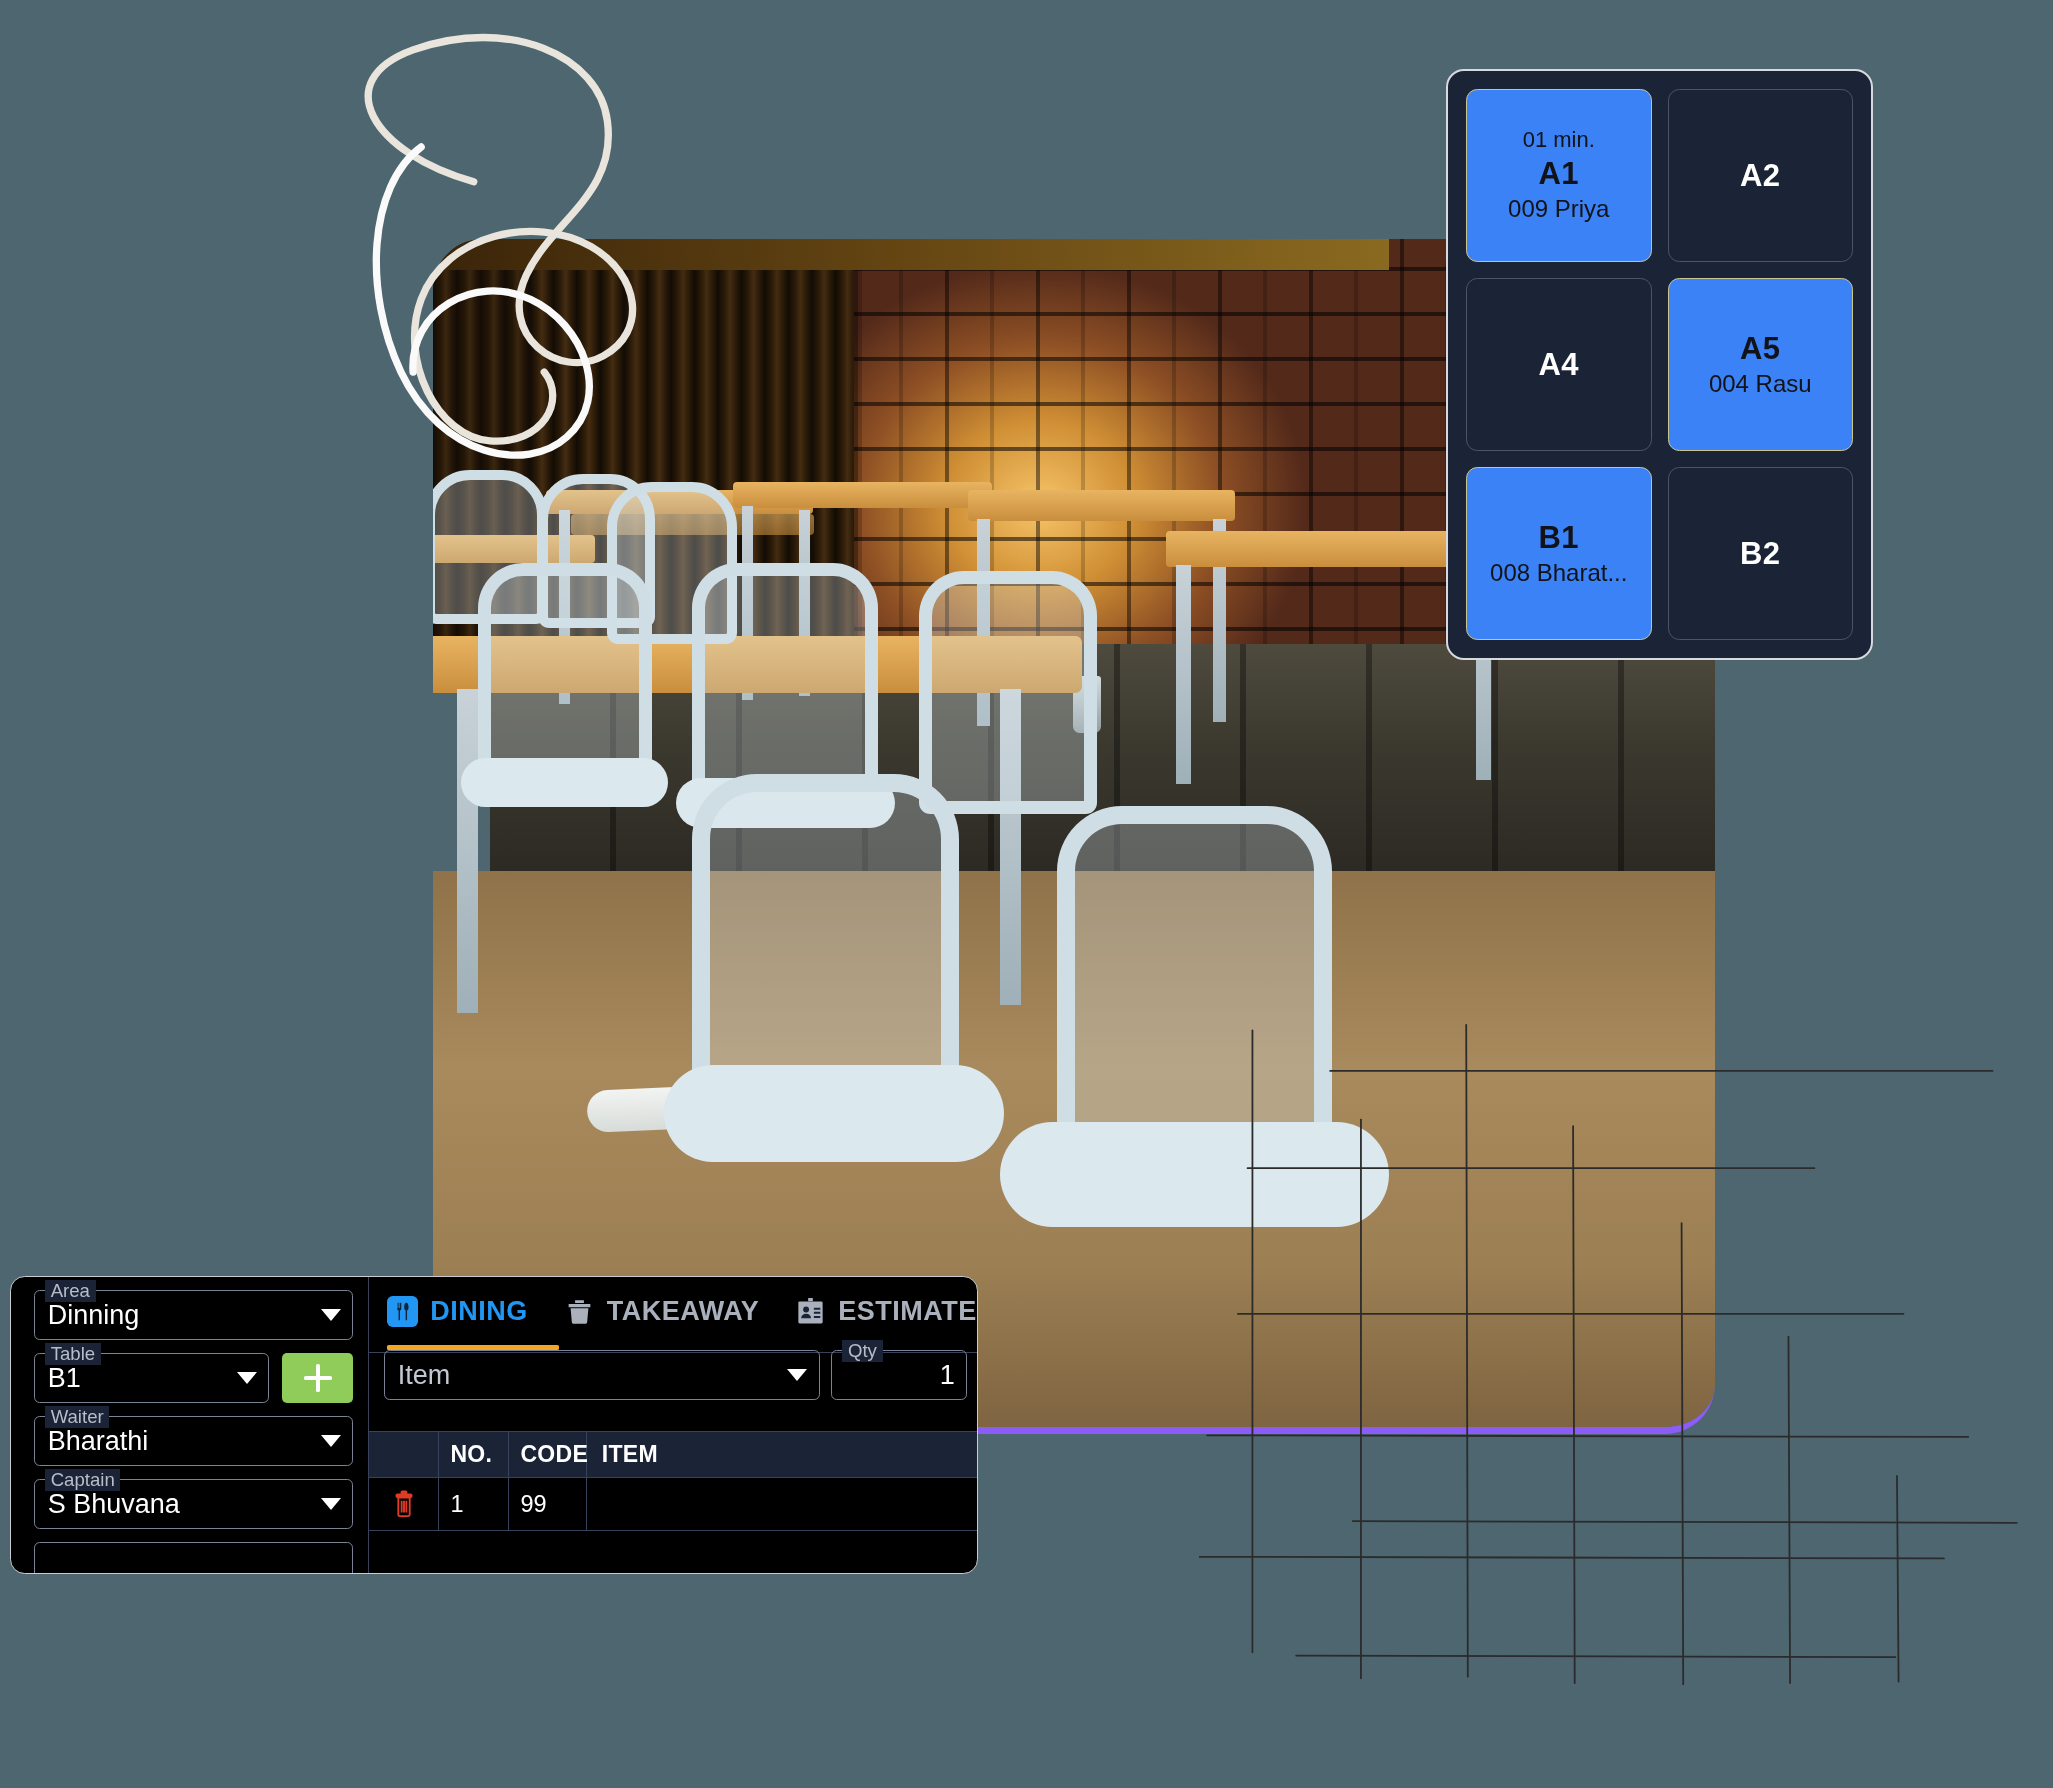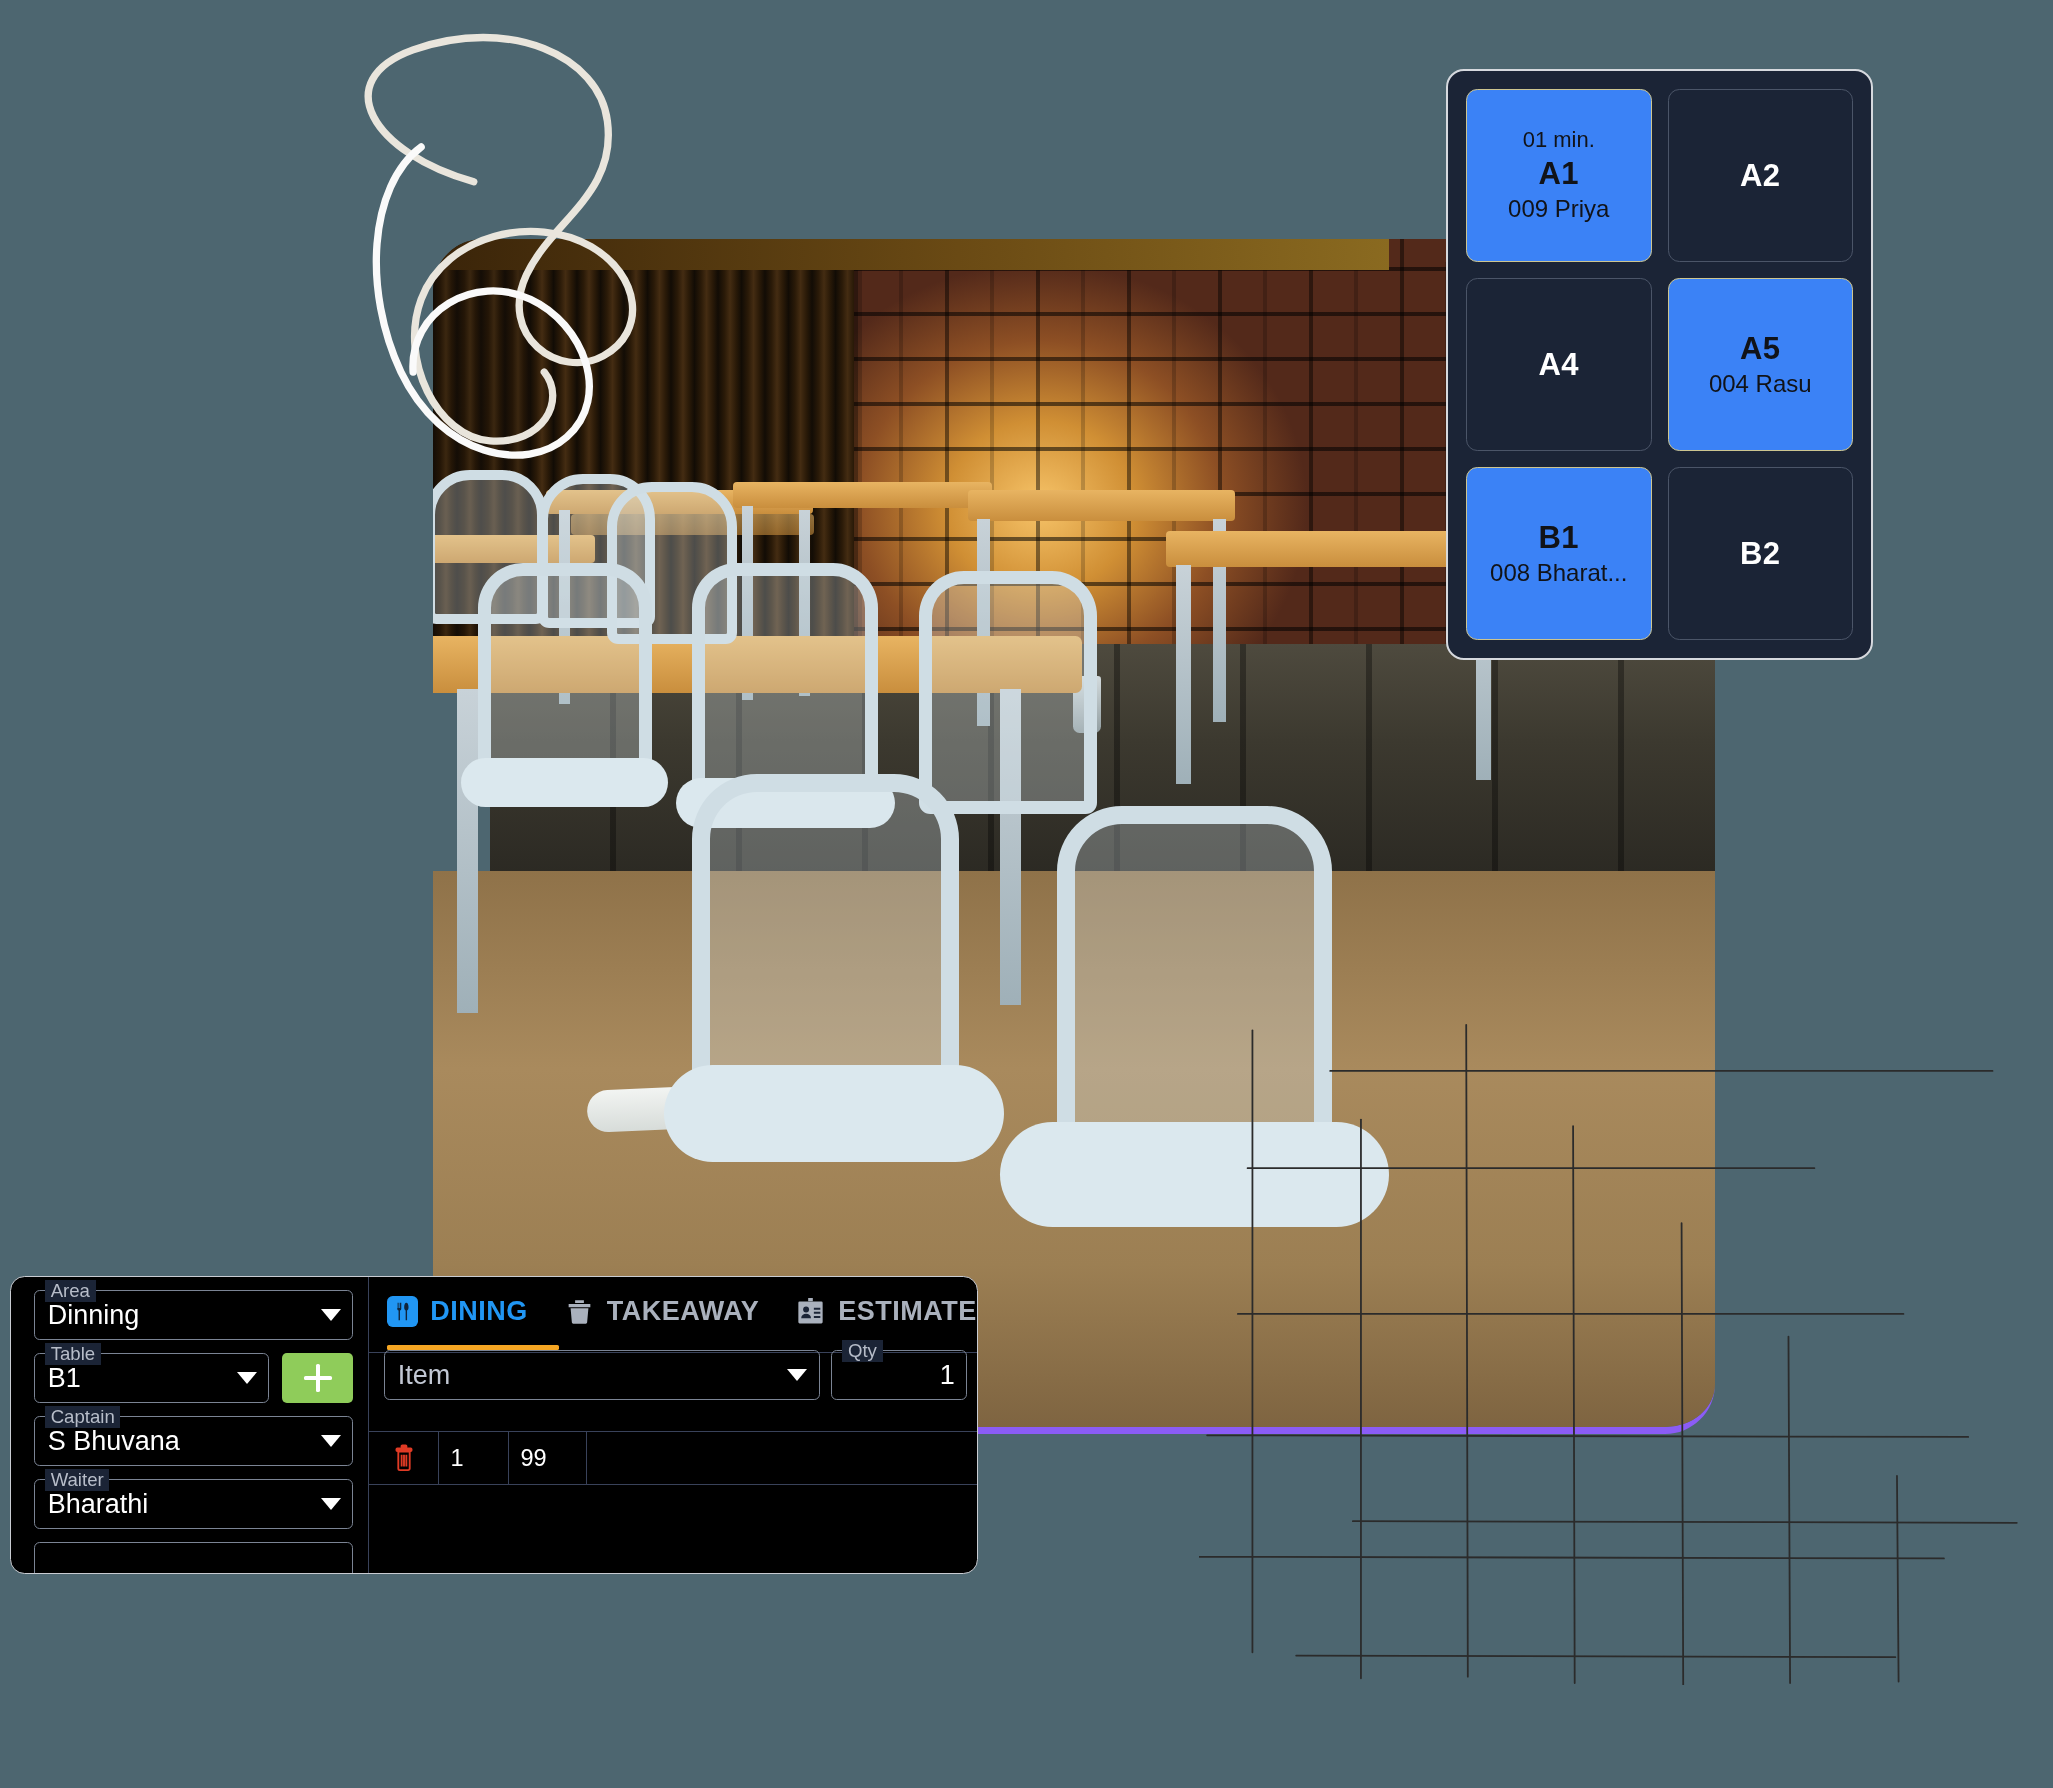--- a/index.html
+++ b/index.html
@@ -350,31 +350,31 @@
         </div>
         <div class="add-btn">
           <span class="add-btn-inner">
             <i class="plus-h" style="left:0;top:12px;"></i>
             <i class="plus-v" style="left:12px;top:0;"></i>
           </span>
         </div>
       </div>
 
       <div class="field">
+        <span class="field-legend">Waiter</span>
+        <div class="field-box">
+          <span class="field-value">Bharathi</span>
+          <span class="caret"></span>
+        </div>
+      </div>
+
+      <div class="field">
         <span class="field-legend">Captain</span>
         <div class="field-box">
           <span class="field-value">S Bhuvana</span>
-          <span class="caret"></span>
-        </div>
-      </div>
-
-      <div class="field">
-        <span class="field-legend">Waiter</span>
-        <div class="field-box">
-          <span class="field-value">Bharathi</span>
           <span class="caret"></span>
         </div>
       </div>
 
       <div class="field">
         <div class="field-box"></div>
       </div>
     </div>
 
     <div class="op-divider"></div>
@@ -429,20 +429,26 @@
         </div>
         <div class="field qty-field" style="margin-bottom:0;">
           <span class="field-legend">Qty</span>
           <div class="field-box">
             <span class="field-value">1</span>
           </div>
         </div>
       </div>
 
       <div class="order-table">
+        <div class="ot-head">
+          <div class="ot-c0"></div>
+          <div class="ot-c1">NO.</div>
+          <div class="ot-c2">CODE</div>
+          <div class="ot-c3">ITEM</div>
+        </div>
         <div class="ot-row">
           <div class="ot-c0">
             <span class="trash-icon">
               <svg width="24" height="27.5" viewBox="0 0 24 28" fill="none" stroke="#e03b25" stroke-width="1.9">
                 <rect x="9.5" y="1.4" width="5" height="2.6" rx=".8" fill="#e03b25"></rect>
                 <rect x="4.3" y="4.6" width="15.4" height="2.6" rx=".9" fill="#e03b25"></rect>
                 <path d="M6.2 7.8h11.6v17.2a1.6 1.6 0 0 1-1.6 1.6H7.8a1.6 1.6 0 0 1-1.6-1.6V7.8z"></path>
                 <path d="M9.6 11v12M12 11v12M14.4 11v12"></path>
               </svg>
             </span>

